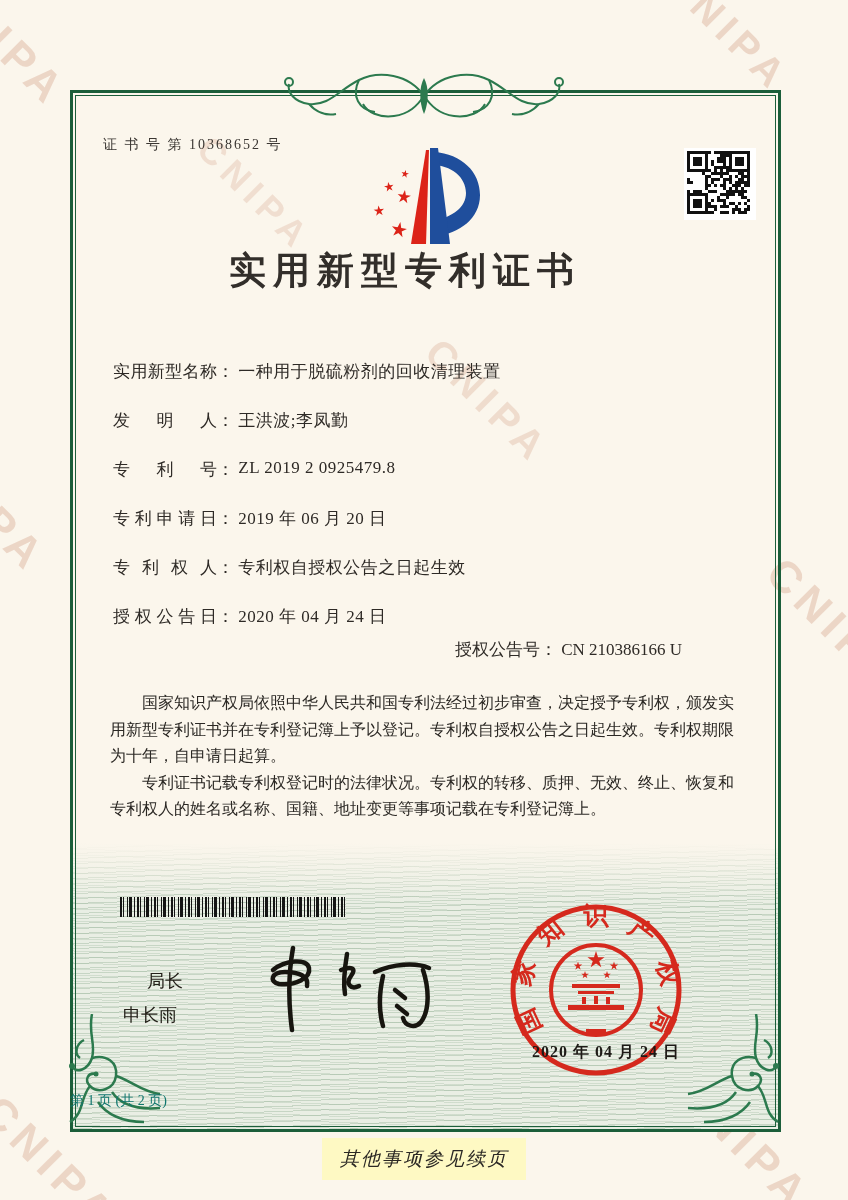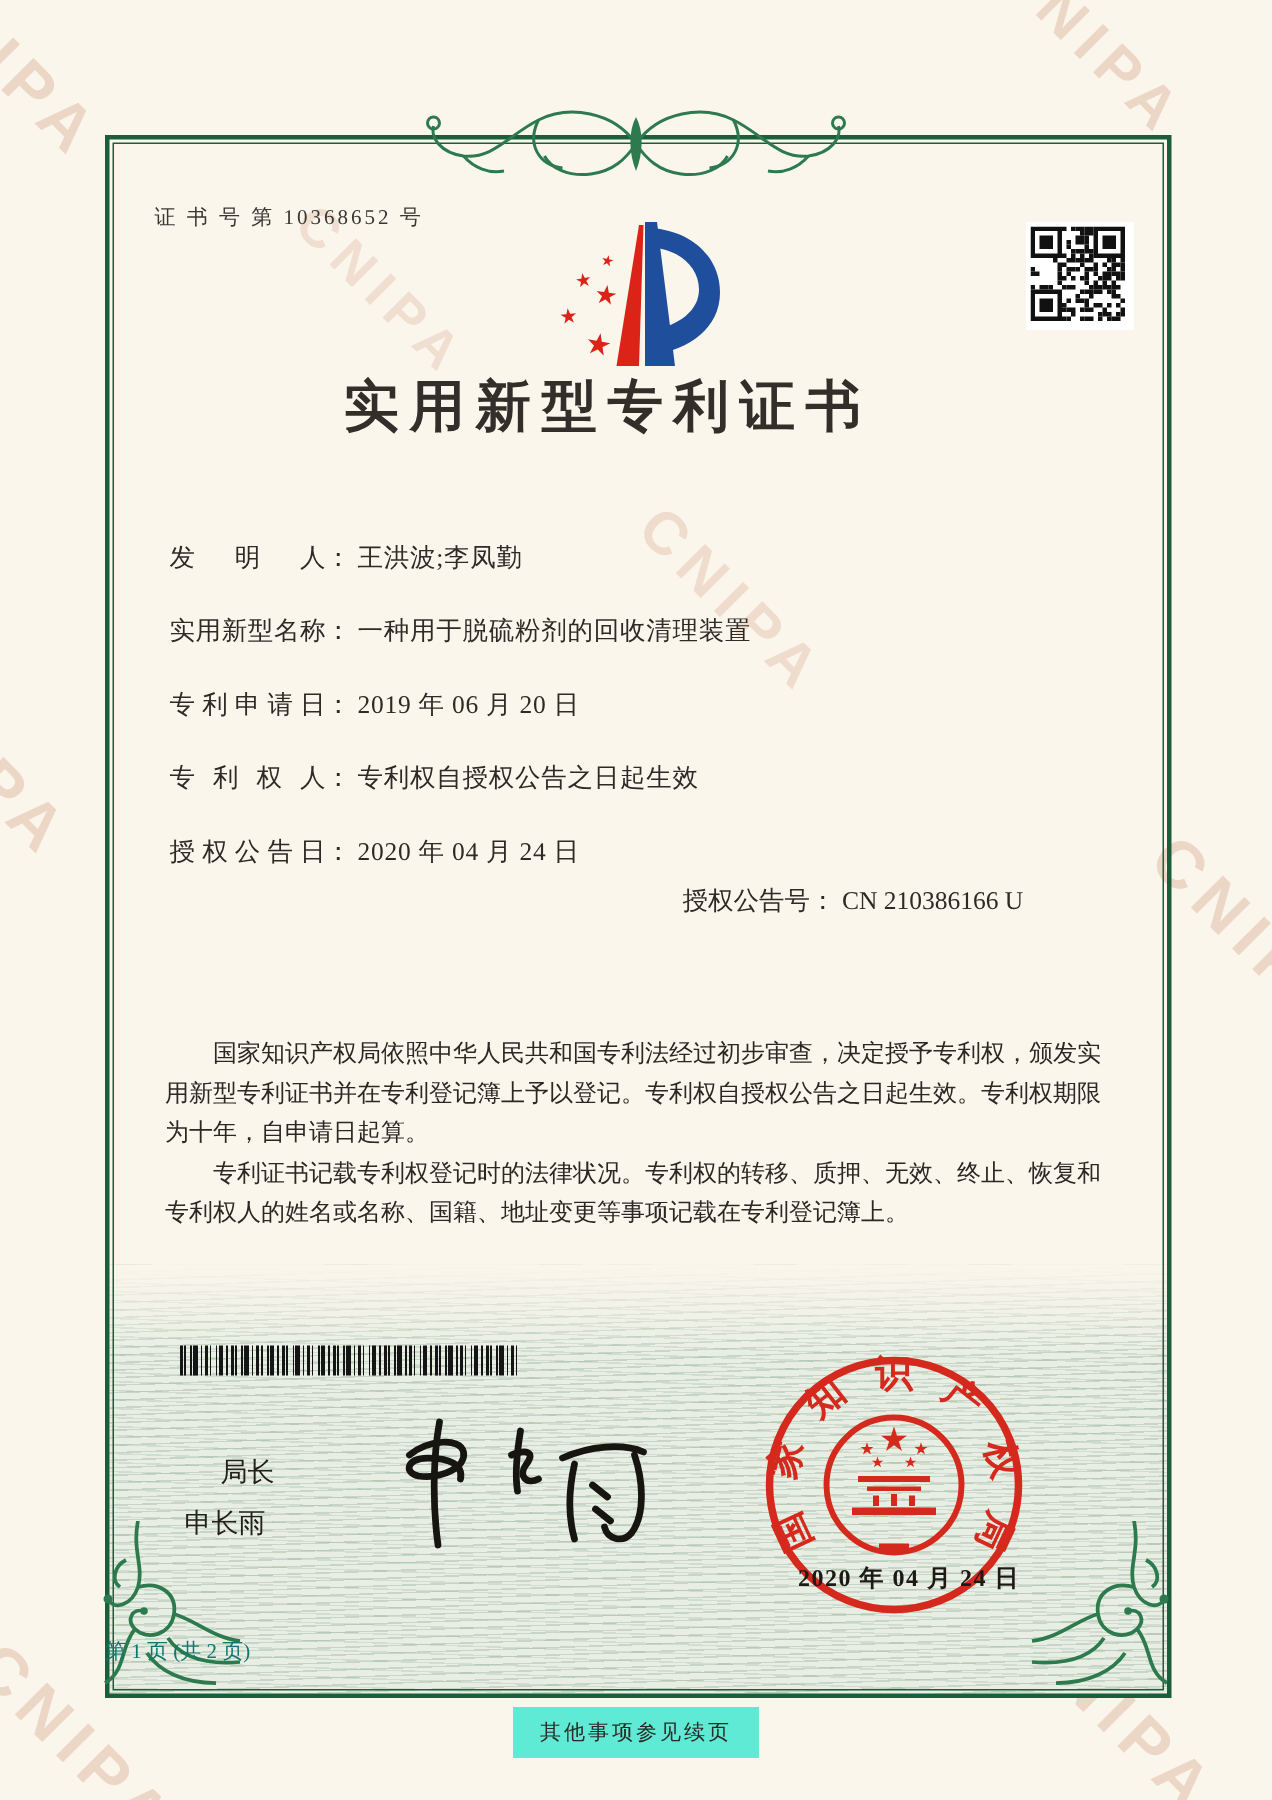--- a/index.html
+++ b/index.html
@@ -73,22 +73,23 @@
   .sig-name { position:absolute; left:123px; top:1003px; font-size:18px; font-family:"Liberation Sans","DejaVu Sans",sans-serif; color:#232019; }
   .signature{ position:absolute; left:255px; top:942px; }
   .seal{ position:absolute; left:508px; top:902px; width:176px; height:176px; }
   .seal-date{
     position:absolute; left:10px; top:140px; width:176px; text-align:center;
     font-size:16px; letter-spacing:1px; color:#1d1a16; font-weight:bold;
   }
   .page-num{ position:absolute; left:70px; top:1092px; width:711px; text-align:left; font-size:14px; color:#0f766e; }
   .cont-note{
     position:absolute; left:50%; top:1138px; transform:translateX(-50%);
-    background:#5eead4; padding:8px 18px; font-size:14px; letter-spacing:2px; color:#2b2824;
+    background:#fef9c3; padding:8px 18px; font-size:19px; letter-spacing:2px; color:#2b2824;
     white-space:nowrap;
+    font-style:italic;
   }
 </style>
 </head>
 <body>
 
 <div class="page">
 
   <div class="wm" style="left:-42px; top:-38px; font-size:44px;">CNIPA</div>
   <div class="wm" style="left:688px; top:-42px; font-size:40px;">CNIPA</div>
   <div class="wm" style="left:218px; top:128px; font-size:36px; color:rgba(224,188,168,.40);">CNIPA</div>
@@ -320,26 +321,30 @@
         <rect x="48" y="6" width="9" height="9" fill="#111"></rect>
         <rect x="0" y="42" width="21" height="21" fill="#111"></rect>
         <rect x="3" y="45" width="15" height="15" fill="#fff"></rect>
         <rect x="6" y="48" width="9" height="9" fill="#111"></rect>
       </svg></div>
 
   <div class="title">实用新型专利证书</div>
 
   <div class="fields">
     <div class="frow">
+      <span class="lbl">实用新型名称</span><span class="colon">：</span>
+      <span class="val">一种用于脱硫粉剂的回收清理装置</span>
+    </div>
+    <div class="frow">
       <span class="lbl">发明人</span><span class="colon">：</span>
       <span class="val">王洪波;李凤勤</span>
     </div>
     <div class="frow">
-      <span class="lbl">实用新型名称</span><span class="colon">：</span>
-      <span class="val">一种用于脱硫粉剂的回收清理装置</span>
+      <span class="lbl">专利号</span><span class="colon">：</span>
+      <span class="val">ZL 2019 2 0925479.8</span>
     </div>
     <div class="frow">
       <span class="lbl">专利申请日</span><span class="colon">：</span>
       <span class="val">2019 年 06 月 20 日</span>
     </div>
     <div class="frow">
       <span class="lbl">专利权人</span><span class="colon">：</span>
       <span class="val">专利权自授权公告之日起生效</span>
     </div>
     <div class="frow" style="position:relative;">

